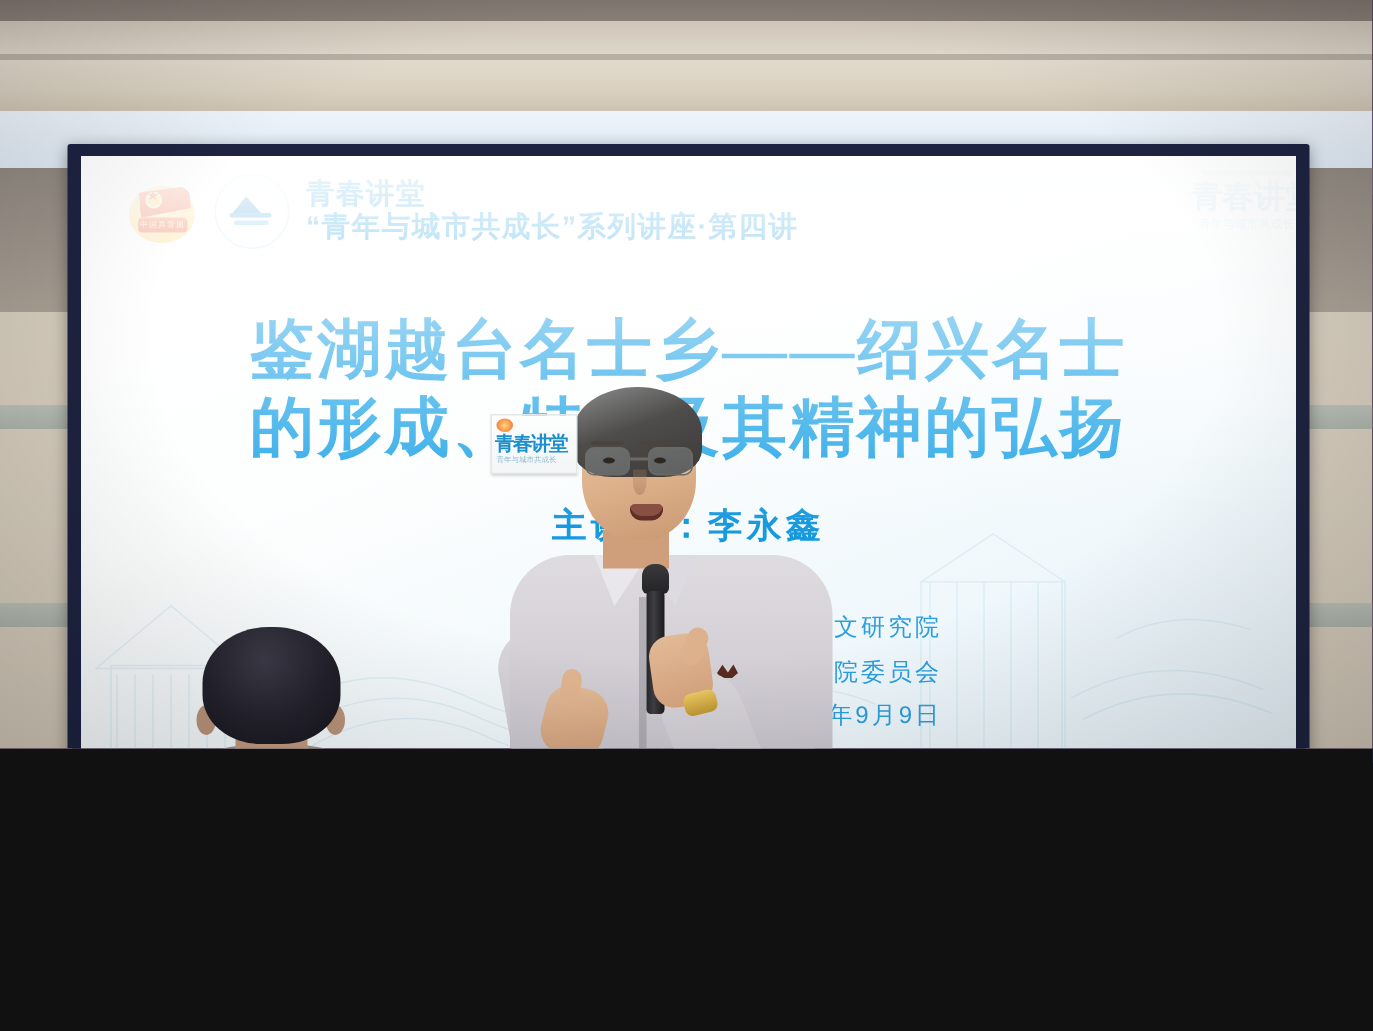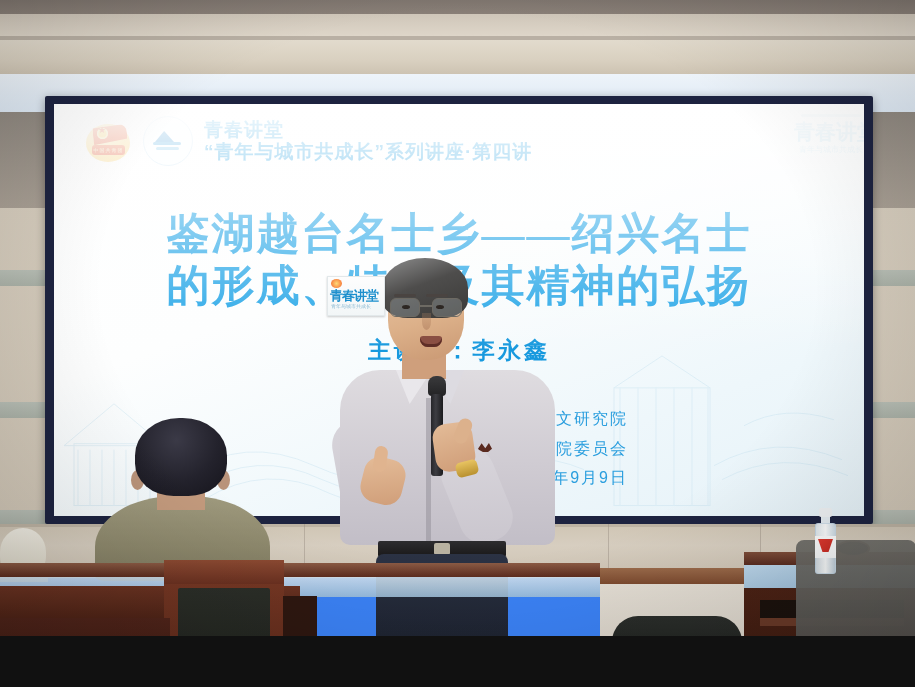--- a/index.html
+++ b/index.html
@@ -1,20 +1,20 @@
 <!DOCTYPE html>
 <html><head>
 <meta charset="utf-8">
 <style>
   html,body{margin:0;padding:0;background:#111;}
   *{box-sizing:border-box;}
   #scene{
-    position:relative;width:915px;height:636px;overflow:hidden;
+    position:relative;width:915px;height:499px;overflow:hidden;
     font-family:"Liberation Sans","DejaVu Sans",sans-serif;
-    background:#3b82f6;
+    background:#f0abfc;
   }
 
   
   .ceil-a{position:absolute;left:0;top:0;width:915px;height:14px;
     background:linear-gradient(180deg,#7e756e 0%,#897f77 100%);}
   .ceil-b{position:absolute;left:0;top:14px;width:915px;height:22px;
     background:linear-gradient(180deg,#cfc6b9 0%,#ded6c9 100%);}
   .ceil-c{position:absolute;left:0;top:36px;width:915px;height:4px;background:#b9b0a4;}
   .soffit{position:absolute;left:0;top:40px;width:915px;height:34px;
     background:linear-gradient(180deg,#e2dbcd 0%,#d9d0c0 60%,#cdc3b2 100%);}

